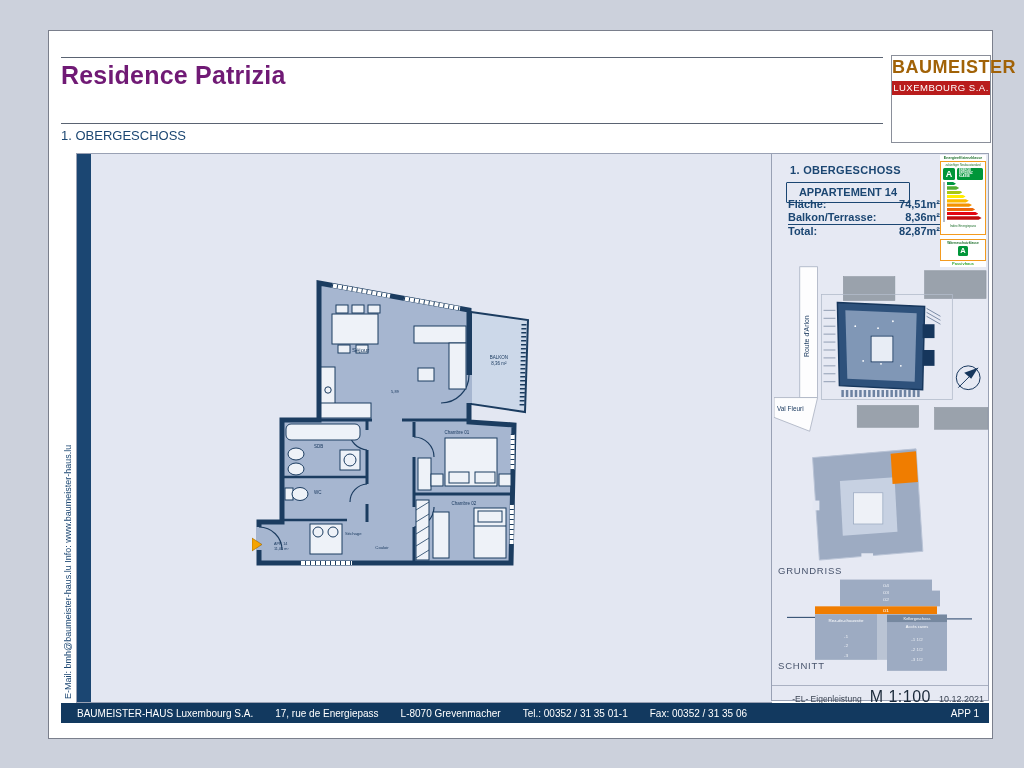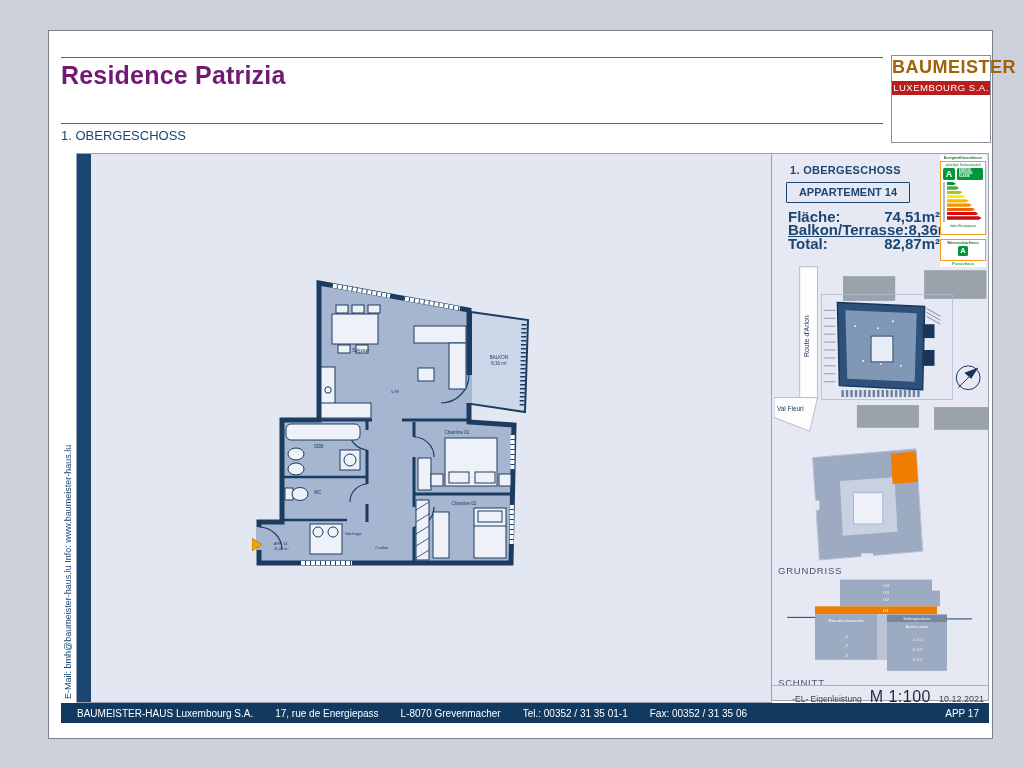--- a/index.html
+++ b/index.html
@@ -16,21 +16,21 @@
   .logo .l2{font-size:36px;line-height:34px;font-weight:bold;color:#fff;-webkit-text-stroke:2px #1b4672;letter-spacing:1px;}
   .logo .l3{margin-top:3px;height:14px;background:#b91c1c;color:#fff;font-size:9.5px;font-weight:normal;line-height:14px;letter-spacing:0.5px;}
   
   .main{position:absolute;left:27px;top:122px;width:695px;height:548px;background:#e3e7f2;border:1px solid #99a1b4;border-right:none;}
   .strip{position:absolute;left:0;top:0;width:14px;height:100%;background:#1b4672;}
   .gutter{position:absolute;left:14px;top:668px;transform:rotate(-90deg);transform-origin:0 0;width:330px;font-size:9px;color:#1b4672;white-space:nowrap;}
   
   .panel{position:absolute;left:722px;top:122px;width:218px;height:548px;background:#e6e9f3;border:1px solid #99a1b4;box-sizing:border-box;}
   .p-floor{position:absolute;left:18px;top:10px;font-size:11px;font-weight:bold;color:#1b4672;letter-spacing:0.3px;}
   .p-oval{position:absolute;left:14px;top:28px;width:122px;height:19px;border:1.5px solid #1b4672;border-radius:1px;text-align:center;line-height:19px;font-size:11px;font-weight:bold;color:#1b4672;background:transparent;}
-  .p-table{position:absolute;left:16px;top:56px;width:152px;font-size:15px;font-weight:bold;color:#1b4672;}
+  .p-table{position:absolute;left:16px;top:44px;width:152px;font-size:11px;font-weight:bold;color:#1b4672;}
   .p-row{display:flex;justify-content:space-between;line-height:13px;}
   .p-row.sum{border-bottom:1.2px solid #1b4672;}
   
   .energy{position:absolute;left:168px;top:1px;width:46px;height:112px;background:#fff;}
   .e-title{position:absolute;left:0;top:1px;width:46px;font-size:3.6px;font-weight:bold;color:#1d6f2b;text-align:center;white-space:nowrap;overflow:hidden;}
   .e-box1{position:absolute;left:0;top:6px;width:44px;height:72px;border:1.5px solid #f39b1f;box-sizing:content-box;background:#fff;}
   .e-sub{font-size:2.8px;color:#1d6f2b;text-align:center;margin-top:1px;white-space:nowrap;overflow:hidden;}
   .e-badgerow{display:flex;margin:1px 2px 0 2px;height:12px;}
   .e-A{width:12px;height:12px;background:#009639;border-radius:1.5px;color:#fff;font-size:9px;font-weight:bold;text-align:center;line-height:12px;}
   .e-info{flex:1;margin-left:2px;background:#009639;border-radius:1.5px;color:#fff;font-size:2.7px;line-height:1.15;padding:1px 0 0 2px;font-weight:bold;}
@@ -317,32 +317,32 @@
         <text x="59" y="76" font-size="5">-1</text>
         <text x="59" y="88" font-size="5">-2</text>
         <text x="59" y="100" font-size="5">-3</text>
         <text x="130" y="53.5" font-size="4" fill="#ffffff">Kellergeschoss</text>
         <text x="130" y="63" font-size="4" fill="#ffffff">Accès caves</text>
         <text x="130" y="80" font-size="4.5">-1 1/2</text>
         <text x="130" y="93" font-size="4.5">-2 1/2</text>
         <text x="130" y="106" font-size="4.5">-3 1/2</text>
       </g>
     </svg>
-    <div class="sec-label" style="top:523px;">SCHNITT</div>
+    <div class="sec-label" style="top:506px;">SCHNITT</div>
 
     <div class="annot-divider"></div>
     <div class="annot">
       <span class="el">-EL- Eigenleistung</span>
       <span class="scale">M 1:100</span>
       <span class="date">10.12.2021</span>
     </div>
   </div>
 
   <div class="footer">
     <span>BAUMEISTER-HAUS Luxembourg S.A.</span>
     <span>17, rue de Energiepass</span>
     <span>L-8070 Grevenmacher</span>
     <span>Tel.: 00352 / 31 35 01-1</span>
     <span>Fax: 00352 / 31 35 06</span>
-    <span class="sheet">APP 17</span>
+    <span class="sheet">APP 1</span>
   </div>
 
 </div>
 
 </body></html>

